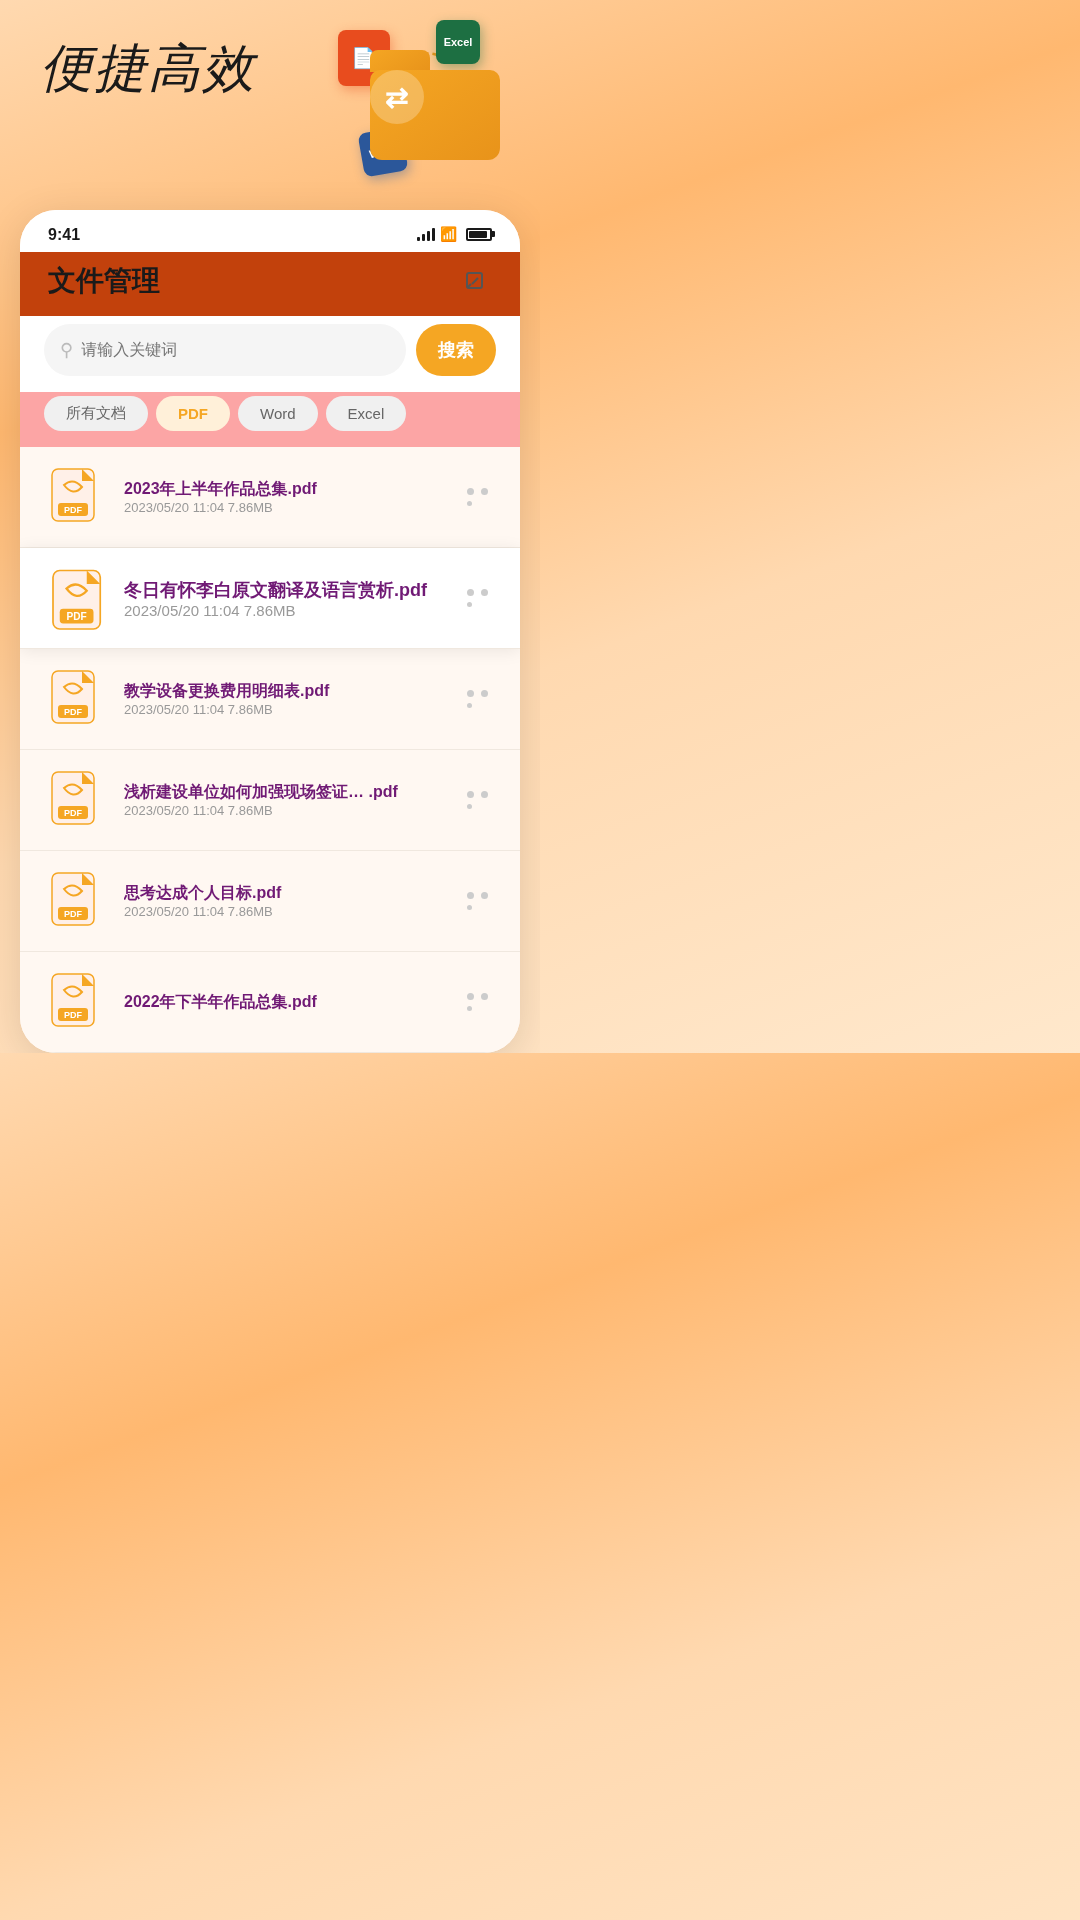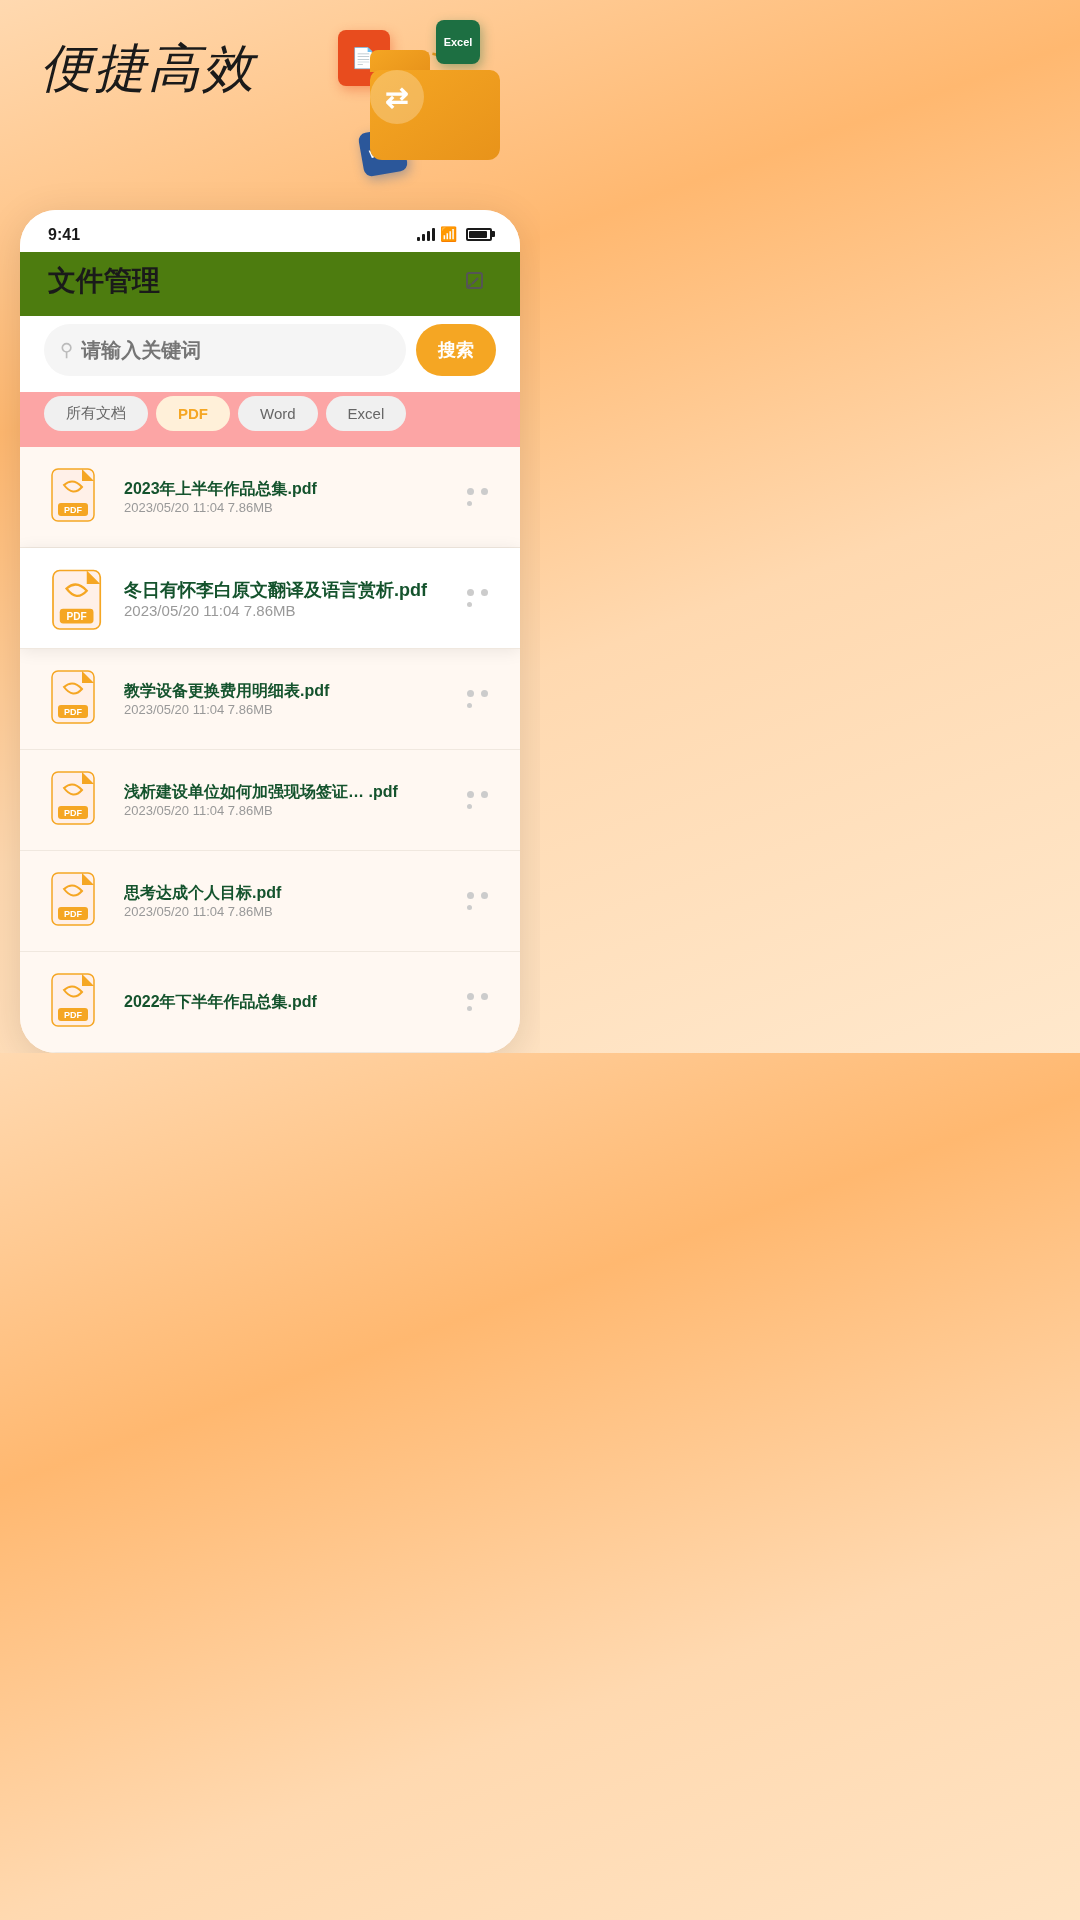--- a/index.html
+++ b/index.html
@@ -217,21 +217,21 @@
       height: 6px;
       background: #1a1a1a;
       border-radius: 0 1px 1px 0;
     }
 
     .phone-header {
       display: flex;
       justify-content: space-between;
       align-items: center;
       padding: 10px 28px 16px;
-      background: #4d7c0f;
+      background: #c2410c;
       text-align: center;
     }
     .app-title {
       font-size: 28px;
       font-weight: 800;
       color: #1a1a1a;
     }
     .edit-icon {
       width: 34px;
       height: 34px;
@@ -258,25 +258,24 @@
       height: 52px;
     }
     .search-icon-inner {
       color: #bbb;
       font-size: 18px;
       margin-right: 8px;
     }
     .search-input {
       border: none;
       background: transparent;
-      font-size: 20px;
+      font-size: 16px;
       color: #bbb;
       outline: none;
       flex: 1;
-      font-weight: bold;
     }
     .search-button {
       background: #f5a623;
       color: white;
       border: none;
       border-radius: 26px;
       padding: 0 22px;
       height: 52px;
       font-size: 18px;
       font-weight: 600;
@@ -331,21 +330,21 @@
       flex-shrink: 0;
       position: relative;
     }
     .file-info {
       flex: 1;
       min-width: 0;
     }
     .file-name {
       font-size: 16px;
       font-weight: 600;
-      color: #14532d;
+      color: #701a75;
       white-space: nowrap;
       overflow: hidden;
       text-overflow: ellipsis;
     }
     .file-item.highlighted .file-name {
       font-size: 18px;
       white-space: normal;
     }
     .file-meta {
       font-size: 13px;

